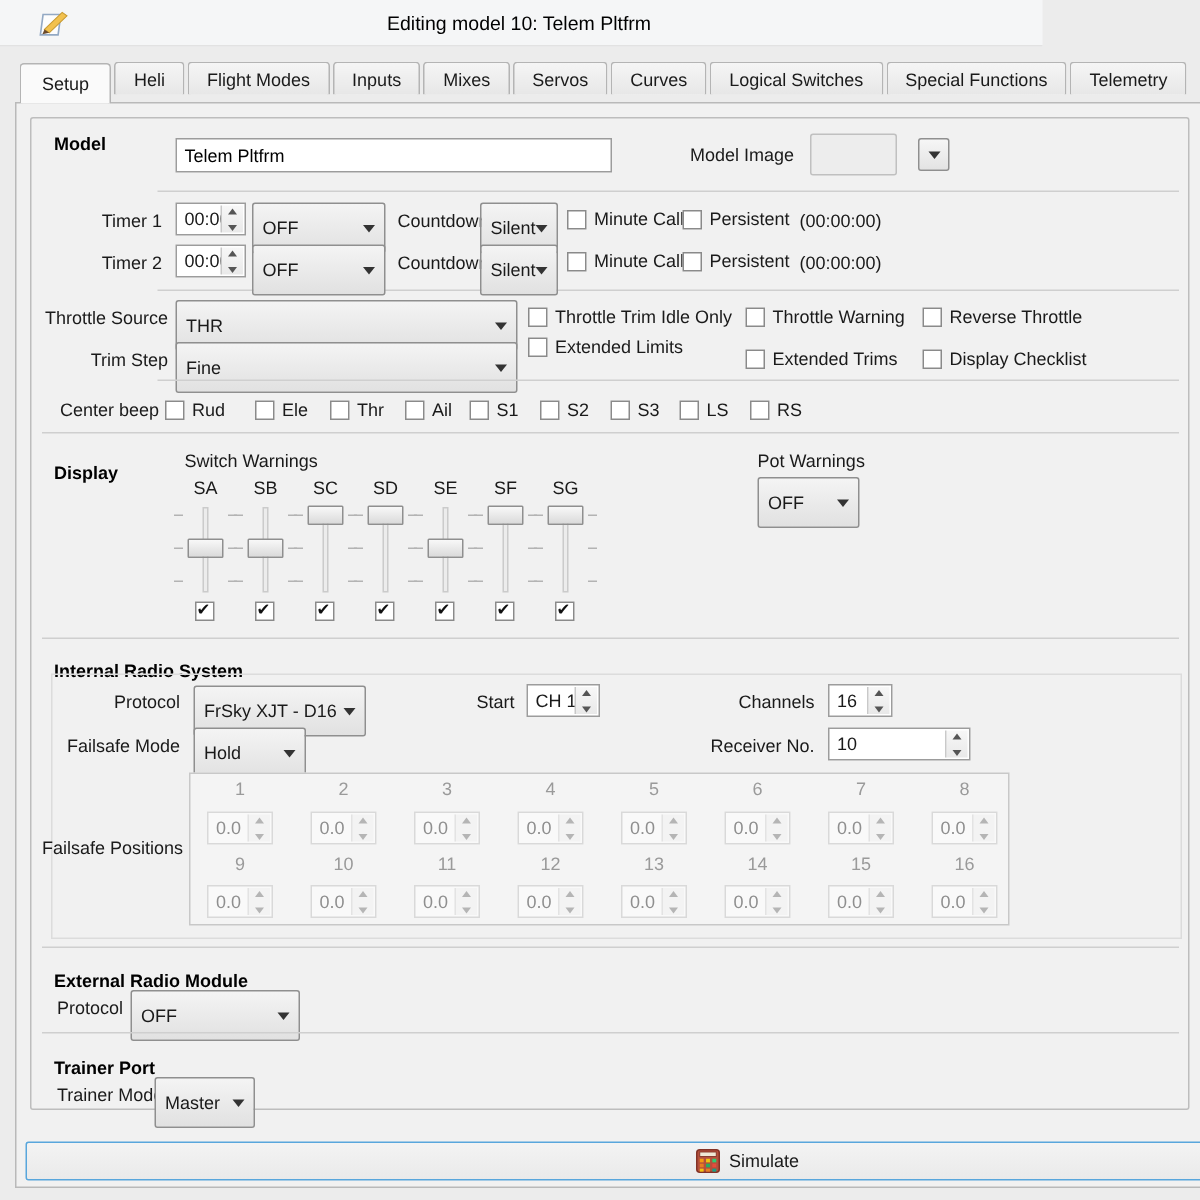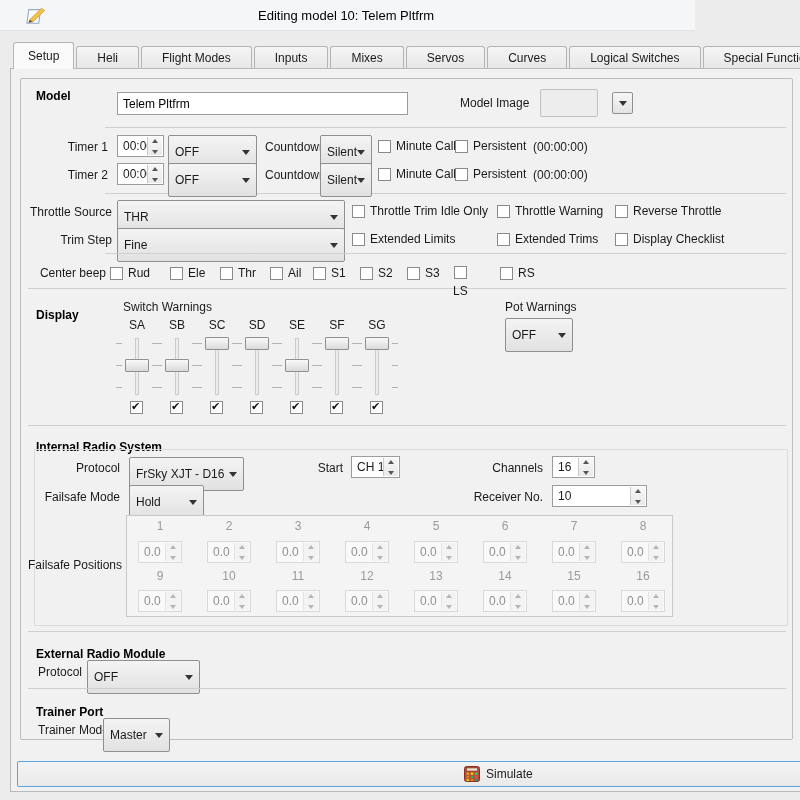--- a/index.html
+++ b/index.html
@@ -9,21 +9,21 @@
     font-family:"Liberation Sans","DejaVu Sans",sans-serif;
     font-size:12px;color:#1a1a1a;
     -webkit-font-smoothing:antialiased;
   }
   .titlebar{position:absolute;left:0;top:0;width:695px;height:30px;background:#f5f6f7;border-bottom:1px solid #e2e2e2;}
   .title{position:absolute;left:258px;top:8px;font-size:13px;color:#000;}
   .winicon{position:absolute;left:25px;top:6px;width:22px;height:20px;}
 
   .pane{position:absolute;left:10px;top:68px;width:795px;height:724px;background:#f1f1f1;border:1px solid #b9b9b9;box-sizing:border-box;}
   #tabbar{position:absolute;left:13px;top:42px;height:27px;display:flex;align-items:flex-end;z-index:5;text-align:right;}
-  .tab{height:22px;margin-right:2px;margin-bottom:1px;padding:0 20px;display:flex;align-items:center;
+  .tab{height:22px;margin-right:2px;margin-bottom:6px;padding:0 12px;display:flex;align-items:center;
        background:linear-gradient(#f5f5f5,#e7e7e7);border:1px solid #b4b4b4;border-bottom:none;
        border-top-left-radius:3px;border-top-right-radius:3px;box-sizing:border-box;white-space:nowrap;cursor:default;}
   .tab.active{height:27px;margin-bottom:0;background:#fafafa;padding:0 14px;}
 
   .groupbox{position:absolute;left:20px;top:78px;width:773px;height:662px;border:1px solid #bdbdbd;border-radius:2px;box-sizing:border-box;}
   .innerframe{position:absolute;left:34px;top:449px;width:754px;height:177px;border:1px solid #dcdcdc;box-sizing:border-box;}
   .fsbox{position:absolute;left:126px;top:515px;width:547px;height:102px;border:1px solid #c8c8c8;box-sizing:border-box;background:#f4f4f4;}
   .sep{position:absolute;height:1px;background:#cfcfcf;}
 
   .heading{position:absolute;font-weight:bold;color:#000;white-space:nowrap;margin-top:8px;}
@@ -269,21 +269,21 @@
       <span>Throttle Trim Idle Only</span>
     </label>
     <label class="check" style="left: 497px; top: 204px;">
       <span class="cb"></span>
       <span>Throttle Warning</span>
     </label>
     <label class="check" style="left: 615px; top: 204px;">
       <span class="cb"></span>
       <span>Reverse Throttle</span>
     </label>
-    <label class="check" style="left: 352px; top: 232px;">
+    <label class="check" style="left: 352px; top: 224px;">
       <span class="cb"></span>
       <span>Extended Limits</span>
     </label>
     <label class="check" style="left: 497px; top: 232px;">
       <span class="cb"></span>
       <span>Extended Trims</span>
     </label>
     <label class="check" style="left: 615px; top: 232px;">
       <span class="cb"></span>
       <span>Display Checklist</span>
@@ -309,21 +309,21 @@
       <span>S1</span>
     </label>
     <label class="check" style="left: 360px; top: 266px;">
       <span class="cb"></span>
       <span>S2</span>
     </label>
     <label class="check" style="left: 407px; top: 266px;">
       <span class="cb"></span>
       <span>S3</span>
     </label>
-    <label class="check" style="left: 453px; top: 266px; flex-direction: column;">
+    <label class="check" style="left: 453px; top: 266px;">
       <span class="cb"></span>
       <span>LS</span>
     </label>
     <label class="check" style="left: 500px; top: 266px;">
       <span class="cb"></span>
       <span>RS</span>
     </label>
     <div class="lbl" style="left: 121px; top: 318px; width: 32px; text-align: center;">SA</div>
     <div class="vslider" style="left: 115px; top: 336px;">
       <div class="groove"></div>

